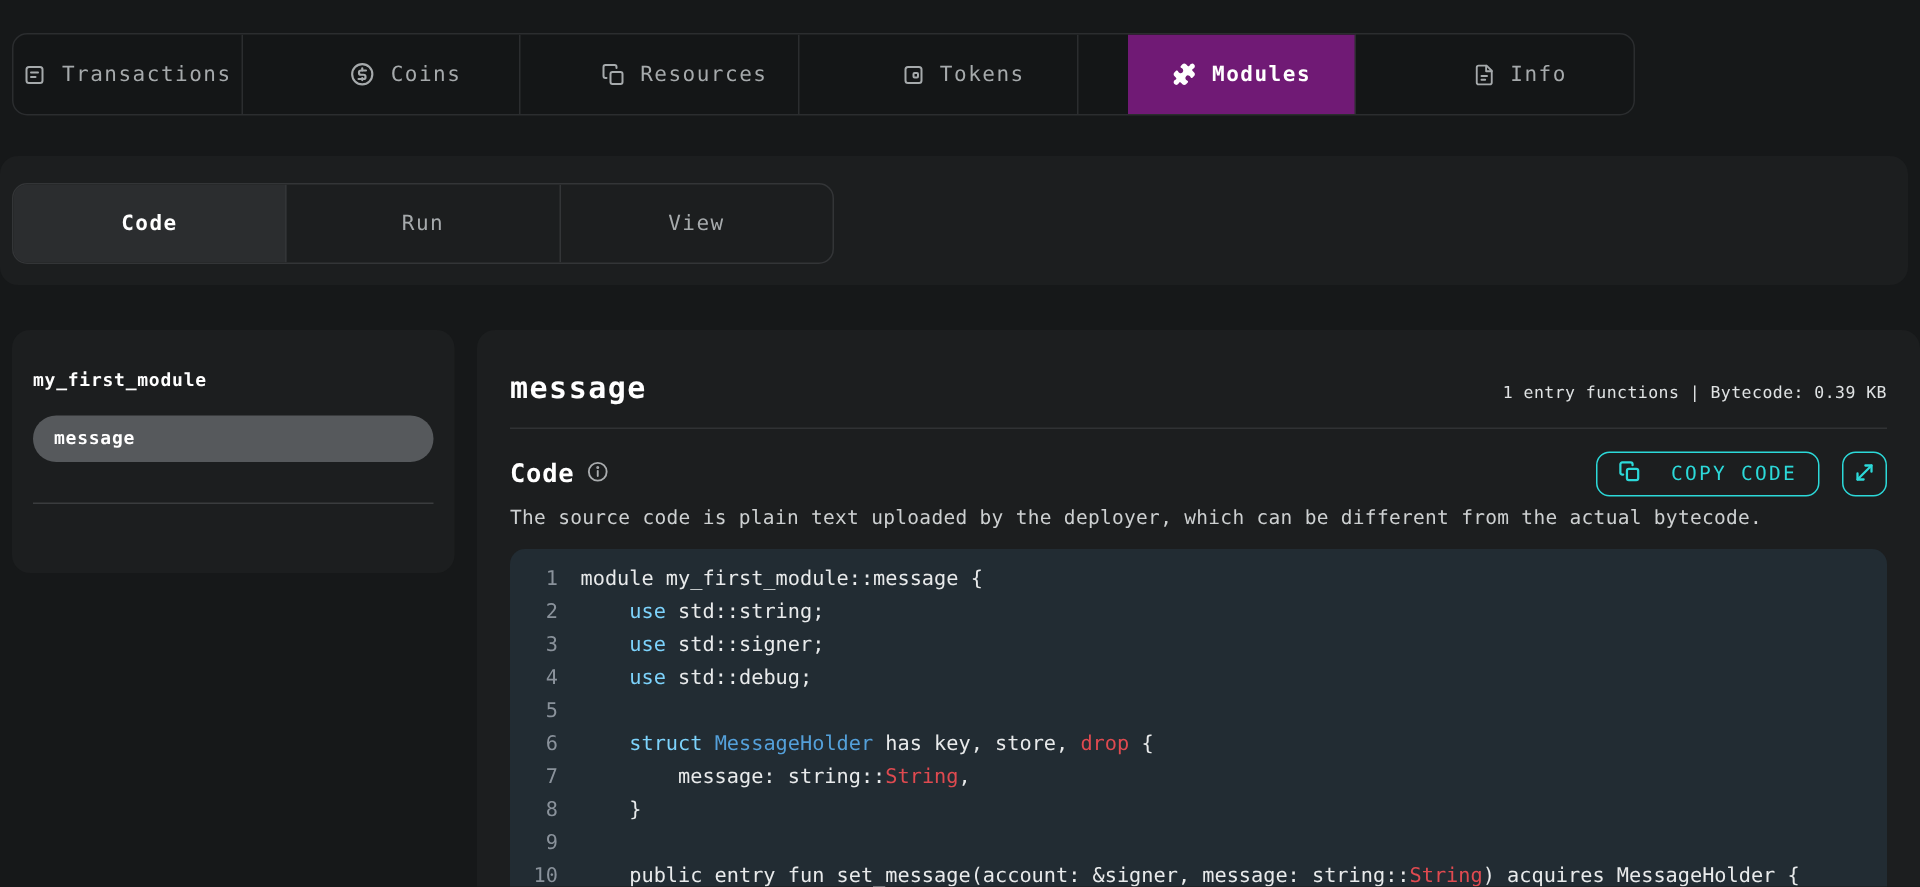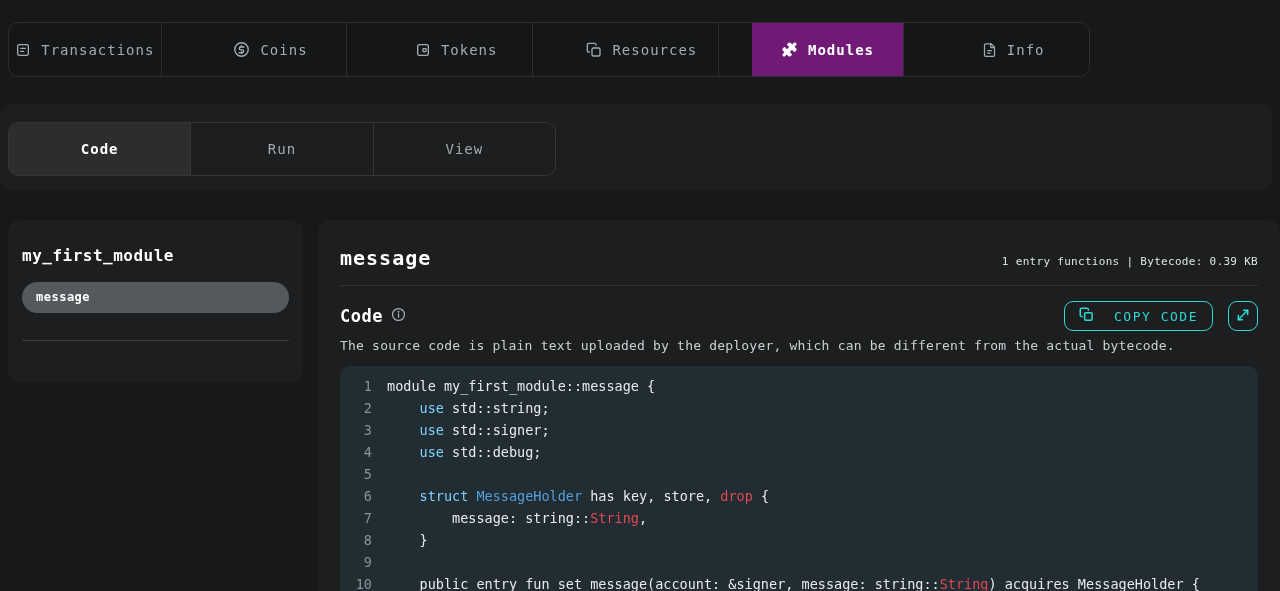--- a/index.html
+++ b/index.html
@@ -42,21 +42,21 @@
   }
   .subnav-tab:last-child { border-right:none; }
   .subnav-tab.active { background:#2B2D2F; color:#FFFFFF; font-weight:bold; }
 
   
   .sidebar {
     position:absolute; left:8px; top:220px; width:295px; height:162px;
     background:#1C1E1F; border-radius:12px; padding:26px 14px 0;
   }
   .module-name {
-    color:#FFFFFF; font-weight:bold; font-size:16px; letter-spacing:.5px;
+    color:#FFFFFF; font-weight:bold; font-size:12px; letter-spacing:.5px;
     margin-bottom:17px;
   }
   .module-item {
     height:31px; line-height:31px; background:#56595C; border-radius:16px;
     color:#FFFFFF; font-weight:bold; font-size:12px; letter-spacing:.5px;
     padding-left:14px; cursor:pointer;
   }
   .sidebar-divider { border-top:1px solid #3A3C3E; margin-top:27px; }
 
   
@@ -128,35 +128,35 @@
         <circle cx="12" cy="12" r="9.5"></circle>
           <path d="M15.5 8.5h-4.6a2 2 0 1 0 0 4h2.2a2 2 0 1 1 0 4H8.5"></path>
           <line x1="12" y1="6.5" x2="12" y2="8.5"></line>
           <line x1="12" y1="15.5" x2="12" y2="17.5"></line>
       </svg>
     </span>
     <span>Coins</span>
   </div>
   <div class="nav-tab">
     <span>
+      <svg width="16" height="16" viewBox="0 0 24 24" fill="none" stroke="#A6AAAC" stroke-width="2" stroke-linecap="round" stroke-linejoin="round">
+        <rect x="9" y="9" width="12" height="12" rx="2"></rect>
+          <path d="M5 15H4a2 2 0 0 1-2-2V4a2 2 0 0 1 2-2h9a2 2 0 0 1 2 2v1"></path>
+      </svg>
+    </span>
+    <span>Resources</span>
+  </div>
+  <div class="nav-tab">
+    <span>
       <svg width="16" height="16" viewBox="0 0 24 24" fill="none" stroke="#A6AAAC" stroke-width="2" stroke-linecap="round">
         <rect x="4" y="4" width="16" height="16" rx="2.5"></rect>
           <rect x="12" y="10" width="4.5" height="4.5" rx="1"></rect>
       </svg>
     </span>
     <span>Tokens</span>
-  </div>
-  <div class="nav-tab">
-    <span>
-      <svg width="16" height="16" viewBox="0 0 24 24" fill="none" stroke="#A6AAAC" stroke-width="2" stroke-linecap="round" stroke-linejoin="round">
-        <rect x="9" y="9" width="12" height="12" rx="2"></rect>
-          <path d="M5 15H4a2 2 0 0 1-2-2V4a2 2 0 0 1 2-2h9a2 2 0 0 1 2 2v1"></path>
-      </svg>
-    </span>
-    <span>Resources</span>
   </div>
   <div class="nav-tab active">
     <span>
       <svg width="17" height="17" viewBox="0 0 24 24" fill="#FFFFFF" stroke="none">
         <path d="M19.439 7.85c-.049.322.059.648.289.878l1.568 1.568c.47.47.706 1.087.706 1.704s-.235 1.233-.706 1.704l-1.611 1.611a.98.98 0 0 1-.837.276c-.47-.07-.802-.48-.968-.925a2.501 2.501 0 1 0-3.214 3.214c.446.166.855.497.925.968a.979.979 0 0 1-.276.837l-1.61 1.61a2.404 2.404 0 0 1-1.705.707 2.402 2.402 0 0 1-1.704-.706l-1.568-1.568a1.026 1.026 0 0 0-.877-.29c-.493.074-.84.504-1.02.968a2.5 2.5 0 1 1-3.237-3.237c.464-.18.894-.527.967-1.02a1.026 1.026 0 0 0-.289-.877l-1.568-1.568A2.402 2.402 0 0 1 1.998 12c0-.617.236-1.234.706-1.704L4.23 8.77c.24-.24.581-.353.917-.303.515.077.877.528 1.073 1.01a2.5 2.5 0 1 0 3.259-3.259c-.482-.196-.933-.558-1.01-1.073-.05-.336.062-.676.303-.917l1.525-1.525A2.402 2.402 0 0 1 12 1.998c.617 0 1.234.236 1.704.706l1.568 1.568c.23.23.556.338.877.29.493-.074.84-.504 1.02-.968a2.5 2.5 0 1 1 3.237 3.237c-.464.18-.894.527-.967 1.02Z"></path>
       </svg>
     </span>
     <span>Modules</span>
   </div>
   <div class="nav-tab">

